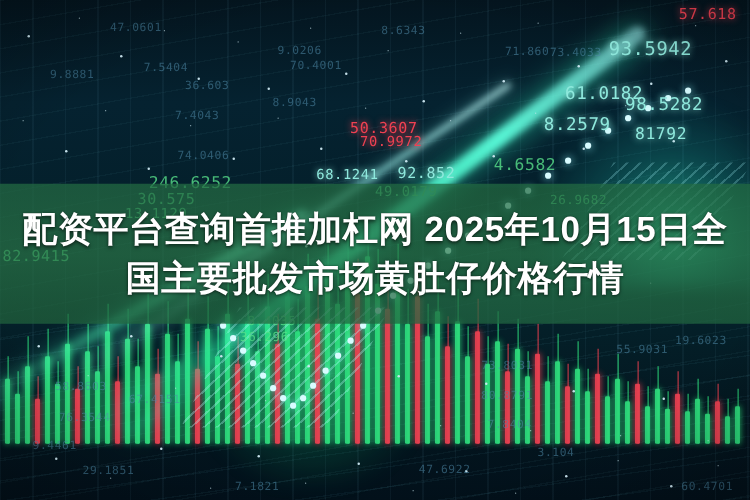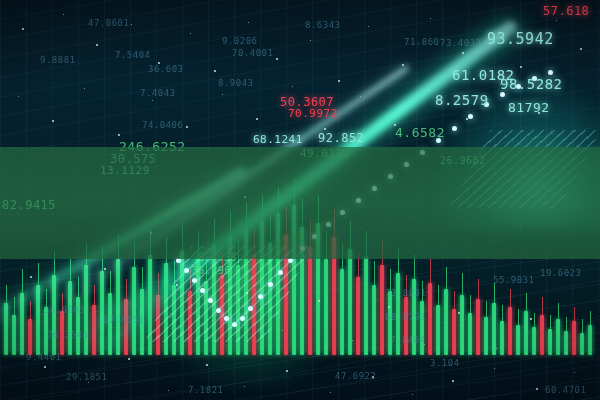--- a/index.html
+++ b/index.html
@@ -413,15 +413,17 @@
       <div class="num bl" style="left: 305px; top: 20px; font-size: 9px; opacity: 0.55;">8.6343</div>
       <div class="num bl" style="left: 232px; top: 48px; font-size: 9px; opacity: 0.55;">70.4001</div>
       <div class="num bl" style="left: 140px; top: 88px; font-size: 9px; opacity: 0.55;">7.4043</div>
     </div>
 
   <div class="vignette"></div>
 
   <div class="banner"></div>
 
   <div class="title">
+    <div class="tline">配资平台查询首推加杠网 2025年10月15日全</div>
+    <div class="tline">国主要批发市场黄肚仔价格行情</div>
   </div>
 
 </div>
 
 </body></html>

